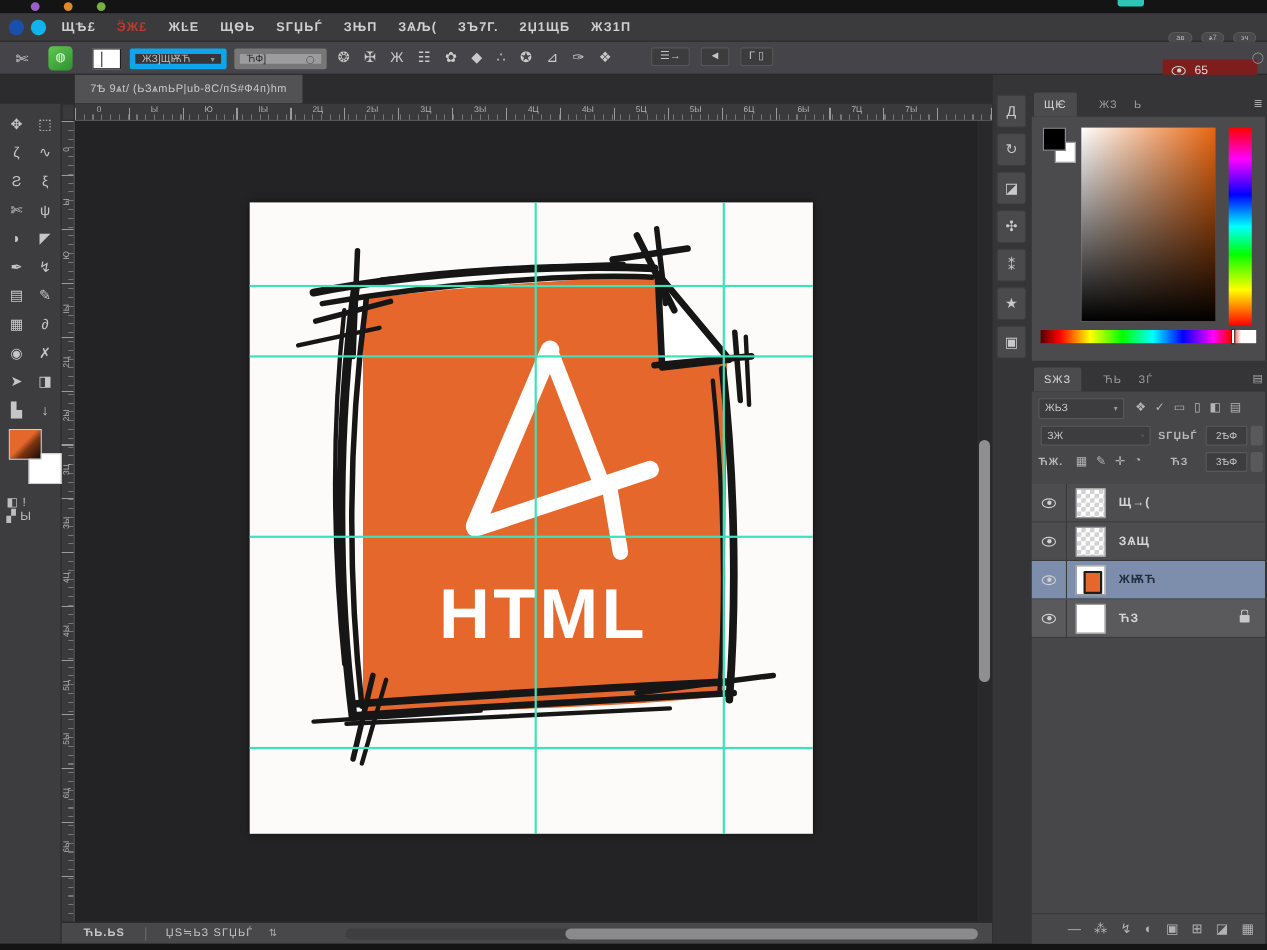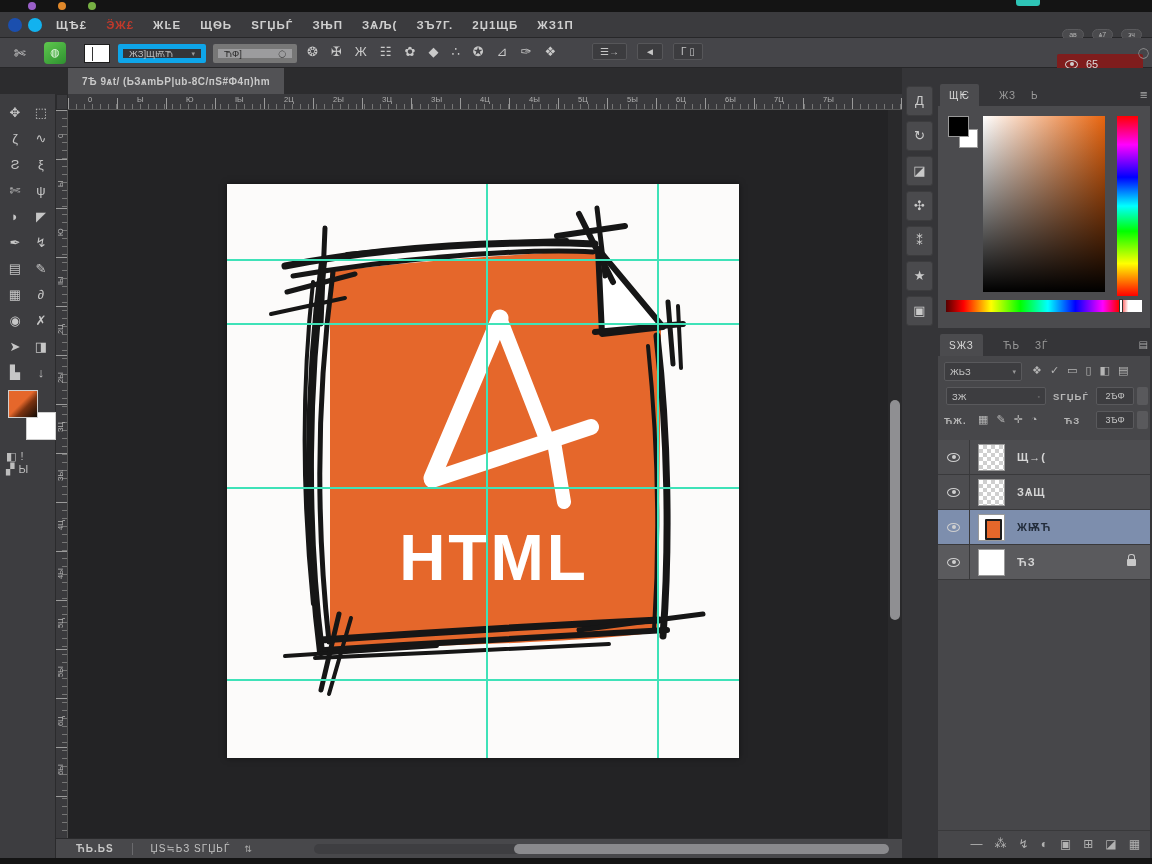--- a/index.html
+++ b/index.html
@@ -47,21 +47,21 @@
   #opt-reset { left:1138px; top:9px; color:#999; font-size:10px; }
 
   .eye { display:inline-block; width:13px; height:9px; border:1.5px solid #cfcfcf;
          border-radius:50%; position:relative; }
   .eye::after { content:""; position:absolute; width:4px; height:4px; background:#cfcfcf;
                 border-radius:50%; top:1.2px; left:3.6px; }
 
   
   #tabstrip { left:0; top:68px; width:902px; height:26px; background:#2c2c2e; }
   #doctab { left:68px; top:0; height:26px; background:#525255; color:#c9c9c9; font-size:10px;
-            display:flex; align-items:center; padding:0 14px; letter-spacing:0.5px;font-weight:bold; }
+            display:flex; align-items:center; padding:0 14px; letter-spacing:0.5px; }
 
   
   #tooldock { left:0; top:94px; width:56px; height:764px; background:#3d3d40; border-right:1px solid #2b2b2d; }
   #tools { position:absolute; left:2px; top:6px; width:52px; display:grid;
            grid-template-columns:26px 26px; }
   .tool { height:26px; text-align:center; line-height:26px; font-size:13px; color:#c6c6c6; }
   #fg-swatch { left:8px; top:296px; width:30px; height:28px; border:1px solid #cfcfcf;
                background:linear-gradient(135deg,#e87a2e 0%,#e5672b 45%,#7a3210 62%,#120b06 100%); z-index:2; }
   #bg-swatch { left:26px; top:318px; width:30px; height:28px; border:1px solid #cfcfcf; background:#fff; z-index:1; }
   #swatch-glyphs { left:6px; top:356px; width:48px; color:#bdbdbd; font-size:11px; letter-spacing:4px; }

